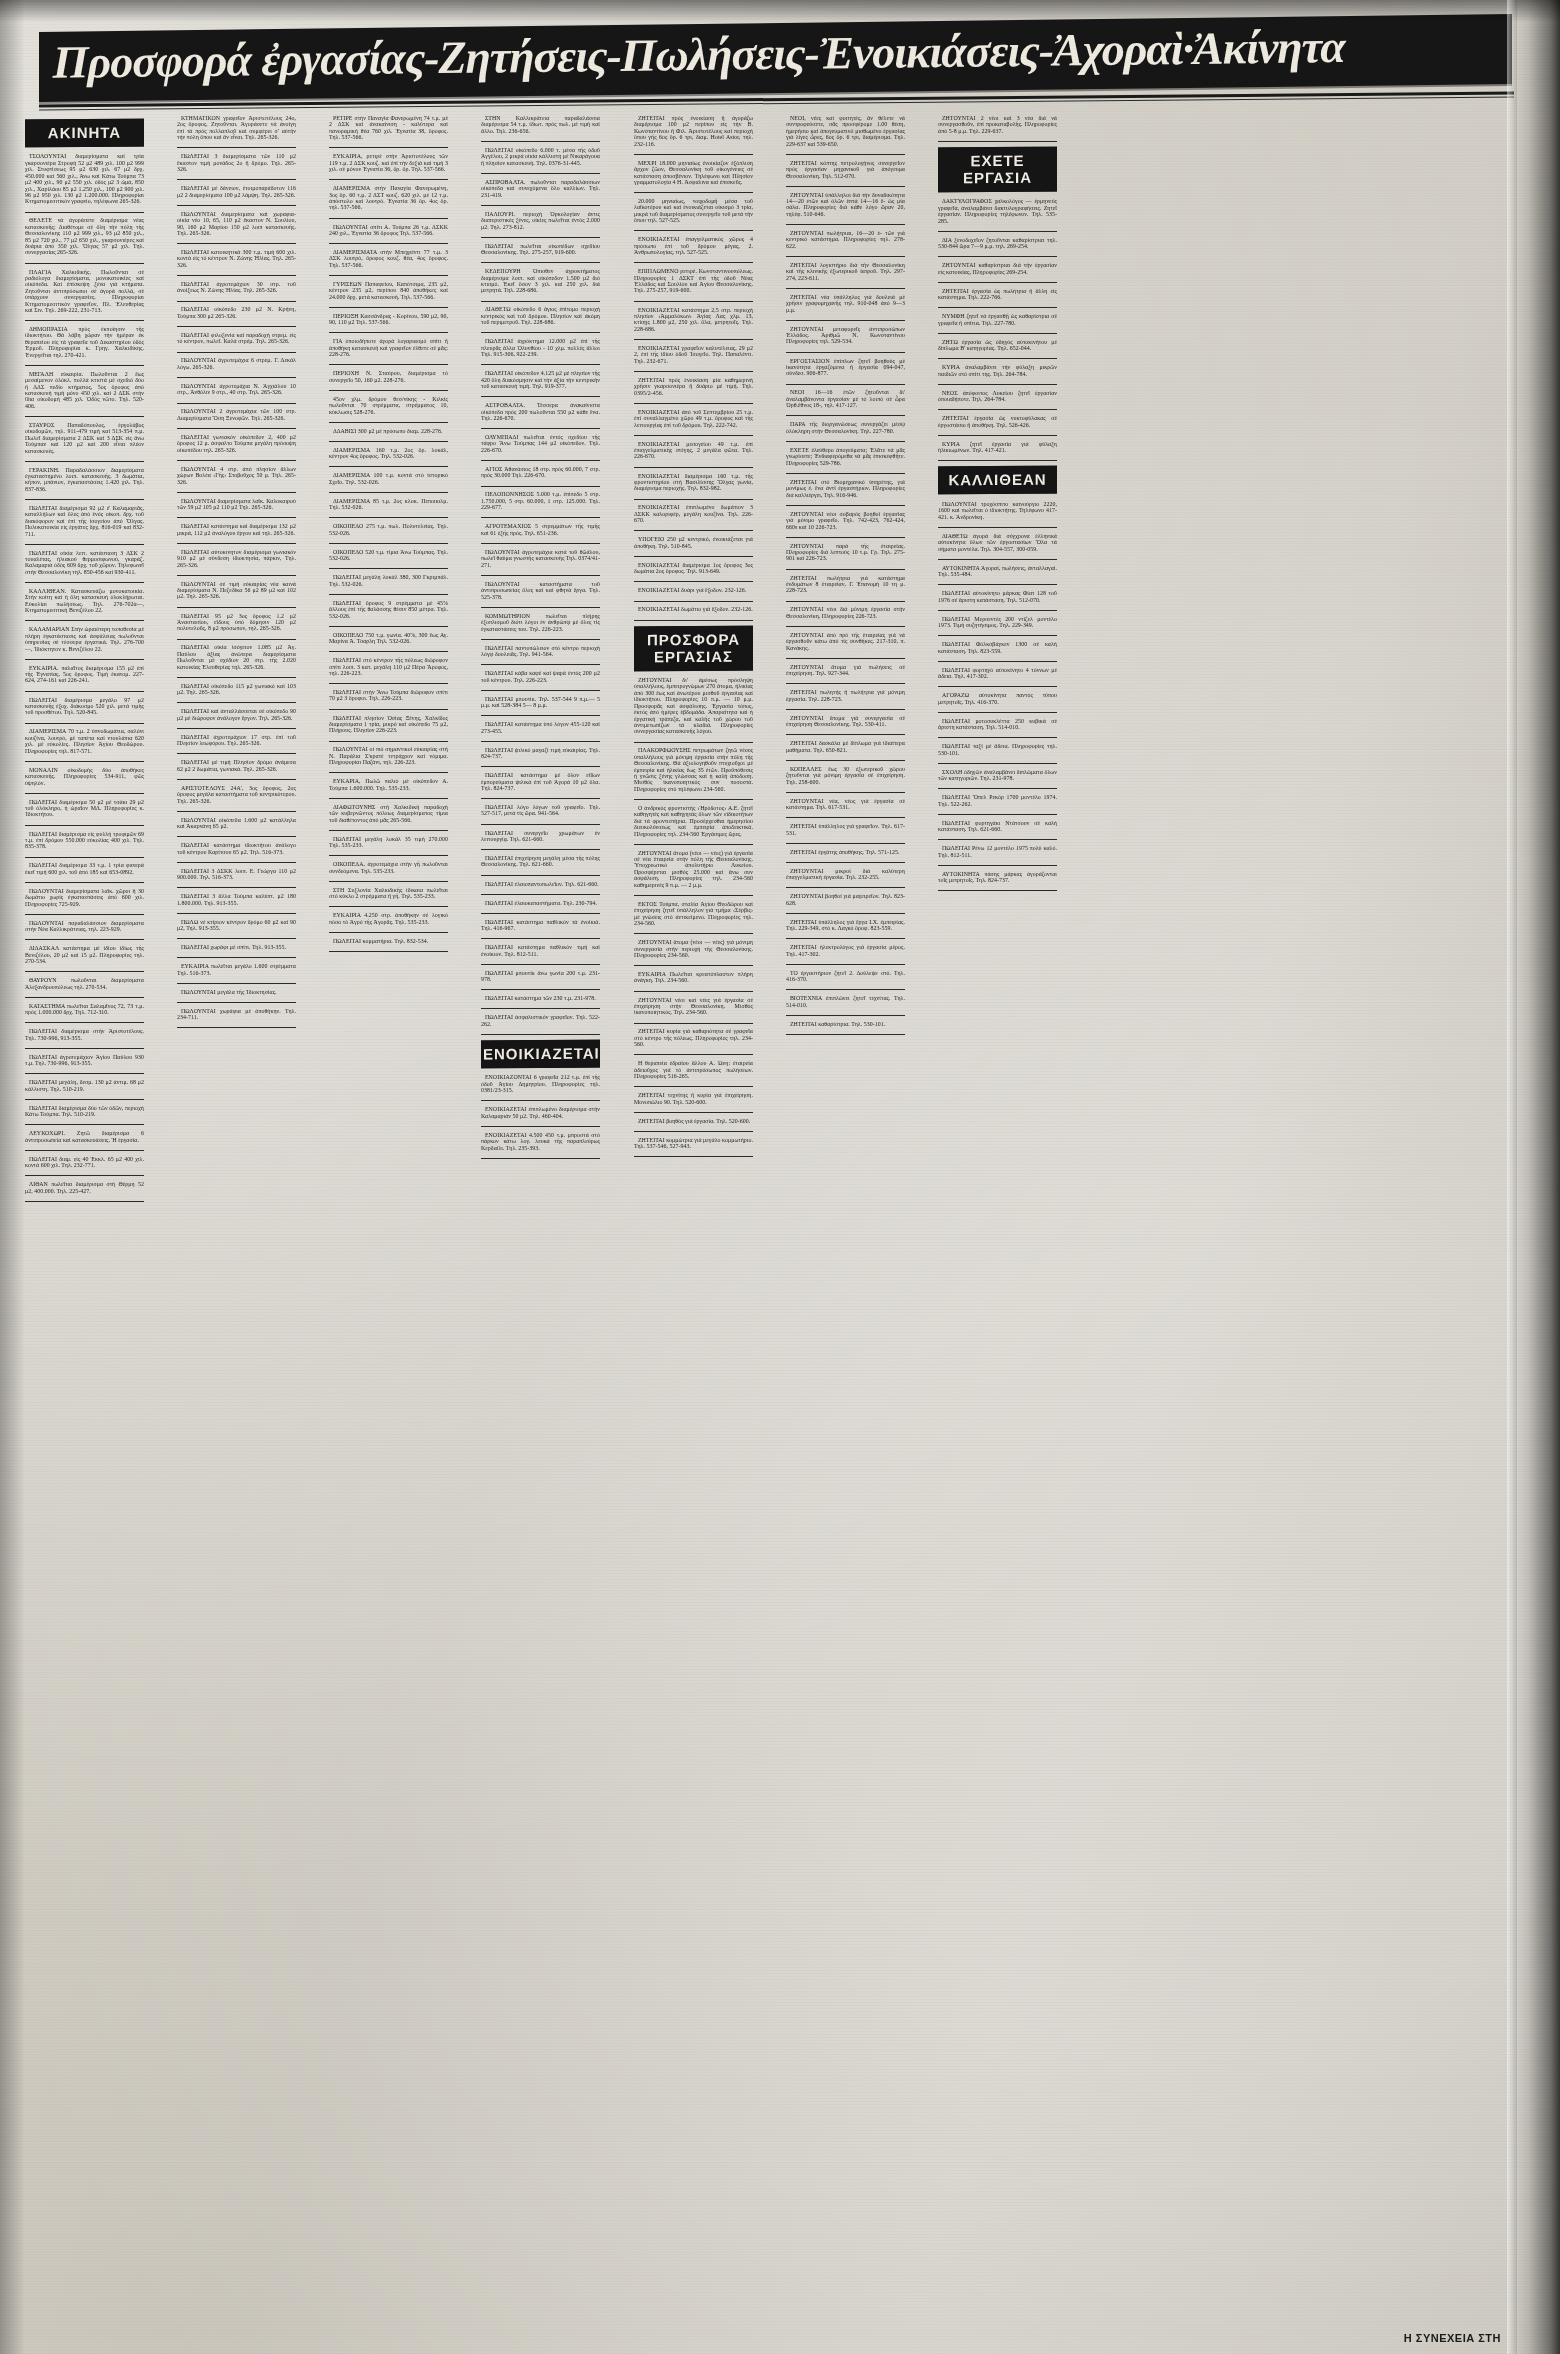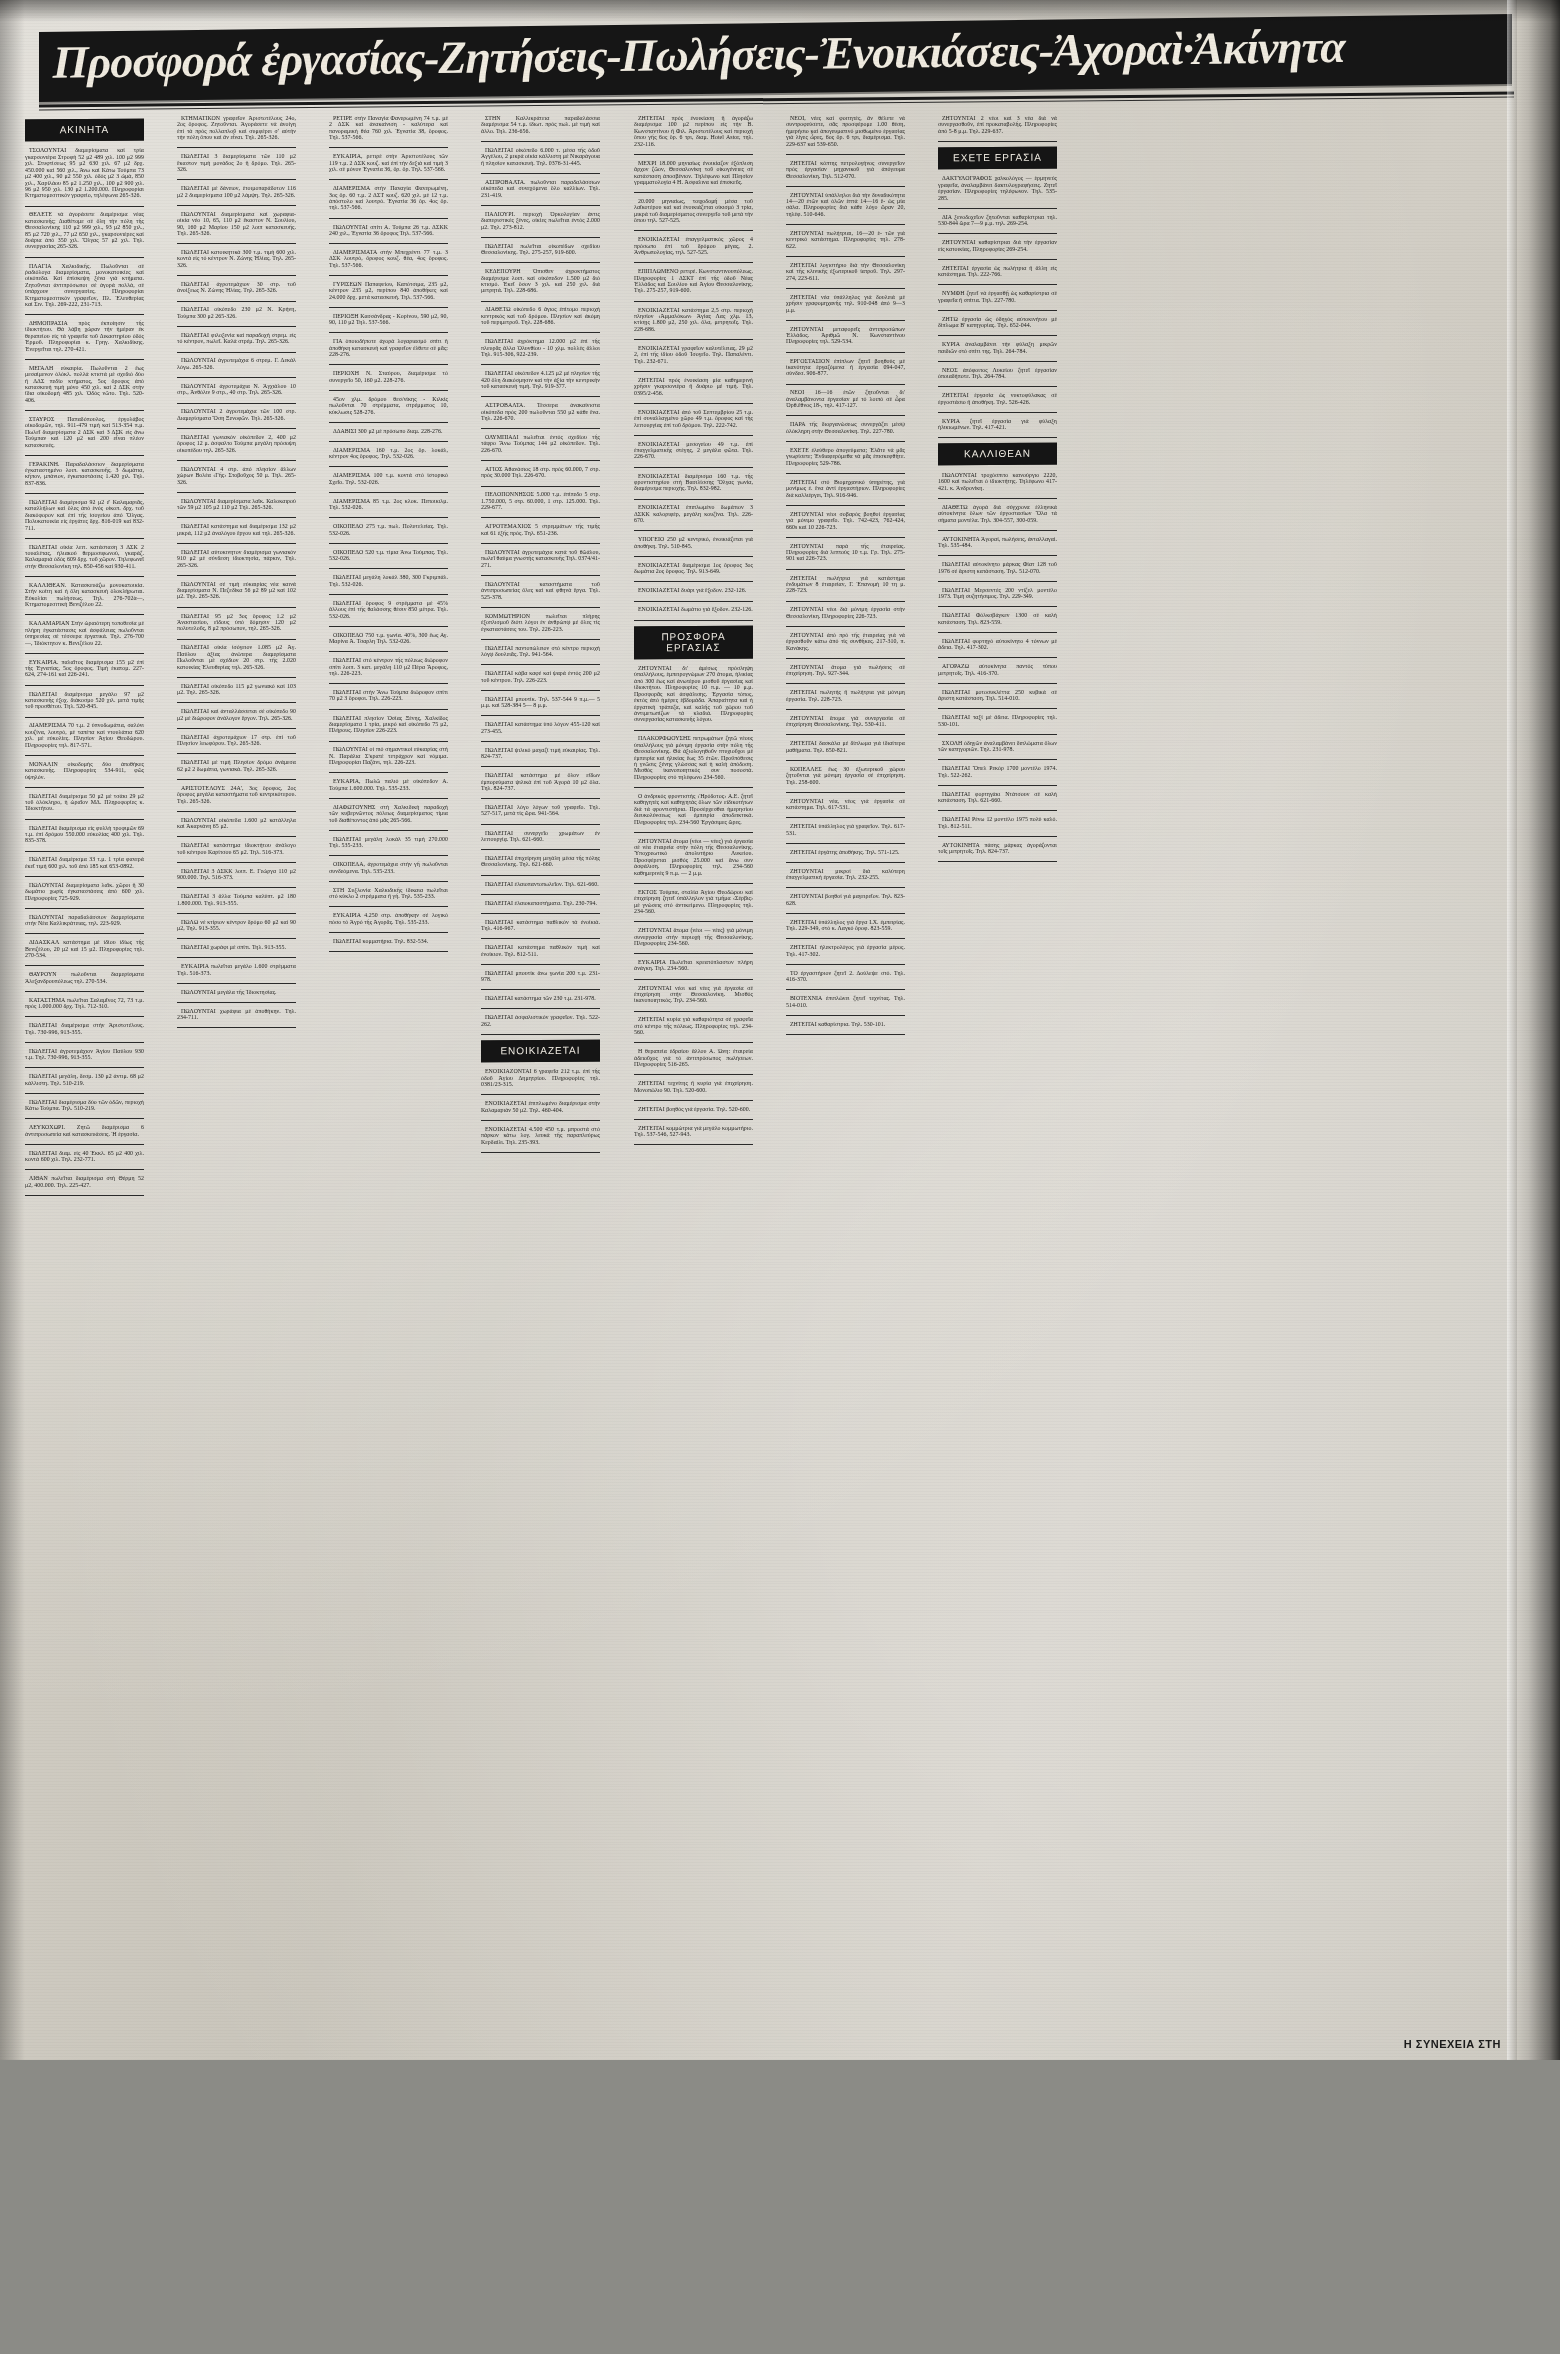--- a/index.html
+++ b/index.html
@@ -1,18 +1,18 @@
 <!DOCTYPE html>
 <html><head>
 <meta charset="utf-8">
 <style>
   html,body{margin:0;padding:0;background:#8b8b86;}
   body{font-family:"Liberation Serif", serif;}
   .page{
-    position:relative;width:1560px;height:2060px;
+    position:relative;width:1560px;height:2354px;
     background:#cfcbc2;
     background-image:
       radial-gradient(circle at 12% 22%, rgba(255,255,255,.35) 0 18%, rgba(0,0,0,0) 60%),
       radial-gradient(circle at 78% 70%, rgba(255,255,255,.25) 0 20%, rgba(0,0,0,0) 62%),
       linear-gradient(105deg,#d6d2c9 0%,#c9c5bb 40%,#d2cec5 70%,#c4c0b6 100%);
     overflow:hidden;
   }
   
   .edge-right{position:absolute;top:0;right:0;width:45px;height:100%;
     background:linear-gradient(90deg,rgba(0,0,0,0) 0%,rgba(0,0,0,.10) 30%,rgba(0,0,0,.45) 78%,rgba(0,0,0,.75) 100%);}
@@ -45,21 +45,21 @@
     font-size:5.9px;line-height:6.4px;text-align:justify;
     color:#1d1d1b;font-family:"Liberation Serif",serif;
     letter-spacing:0.05px;
     text-indent:3.9px;
   }
   .rule{height:1px;background:#2a2a2a;margin:4.9px 0 4.9px 0;}
 
   
   .banner{
     background:#151515;color:#f0ece3;text-align:center;
-    font-weight:normal;font-size:10px;letter-spacing:1px;
+    font-weight:bold;font-size:15px;letter-spacing:1px;
     padding:4.9px 2px 5.9px 2px;margin:3.9px 0 6.8px 0;
     font-family:"Liberation Sans",sans-serif;
     transform:skewY(-0.4deg);
     box-shadow:inset 0 0 0 1px #151515;
   }
   .footer-note{
     position:absolute;right:59px;bottom:9.8px;font-size:11px;font-weight:bold;
     font-family:"Liberation Sans",sans-serif;color:#1b1b1b;letter-spacing:0.5px;
   }
   

